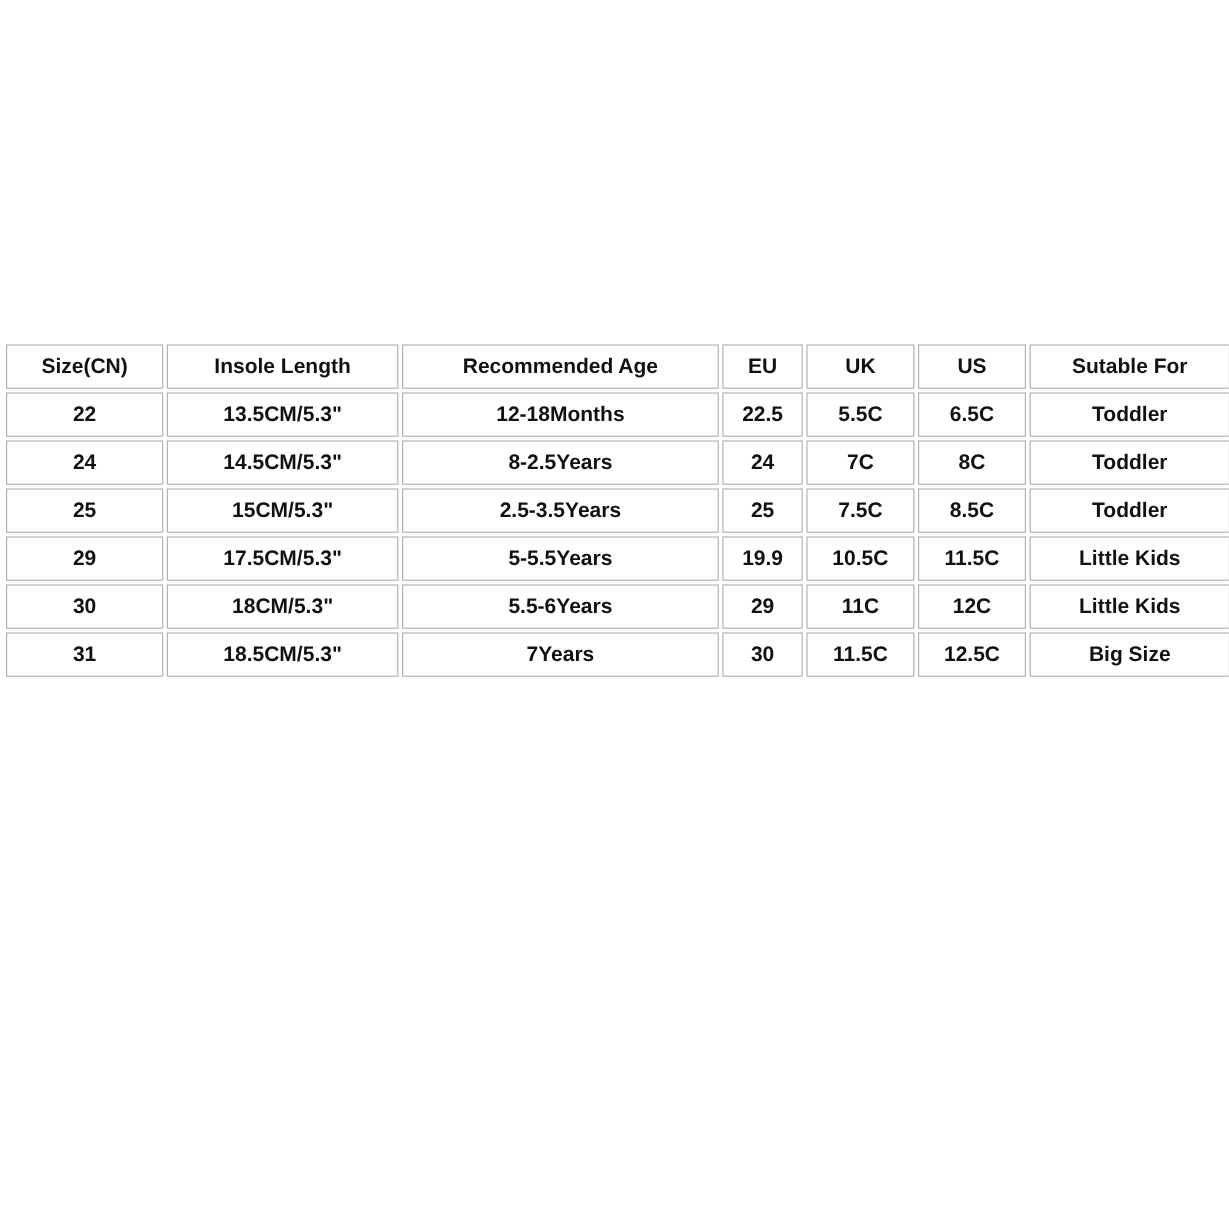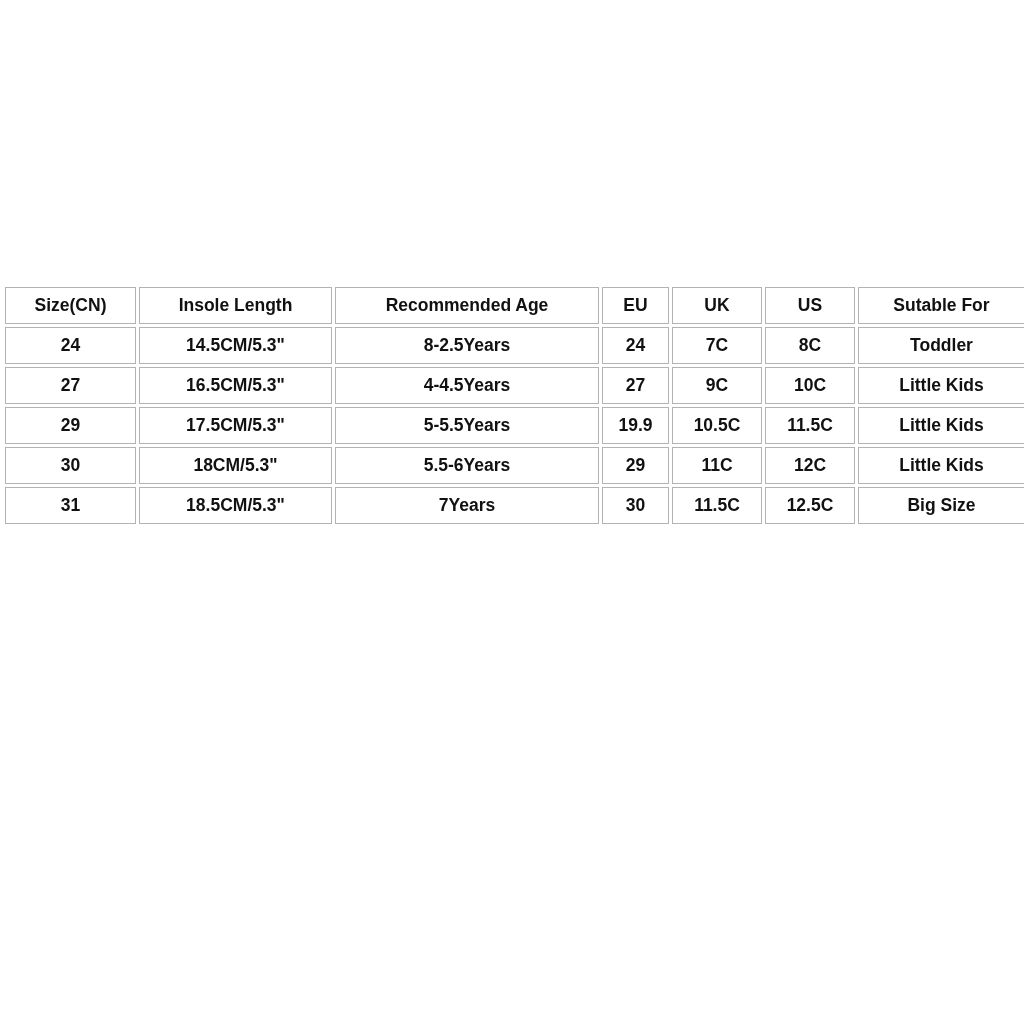--- a/index.html
+++ b/index.html
@@ -85,36 +85,45 @@
           <th>Insole Length</th>
           <th>Recommended Age</th>
           <th>EU</th>
           <th>UK</th>
           <th>US</th>
           <th>Sutable For</th>
         </tr>
       </thead>
       <tbody>
         <tr>
+          <td>22</td>
+          <td>13.5CM/5.3"</td>
+          <td>12-18Months</td>
+          <td>22.5</td>
+          <td>5.5C</td>
+          <td>6.5C</td>
+          <td>Toddler</td>
+        </tr>
+        <tr>
           <td>24</td>
           <td>14.5CM/5.3"</td>
           <td>8-2.5Years</td>
           <td>24</td>
           <td>7C</td>
           <td>8C</td>
           <td>Toddler</td>
         </tr>
         <tr>
-          <td>27</td>
-          <td>16.5CM/5.3"</td>
-          <td>4-4.5Years</td>
-          <td>27</td>
-          <td>9C</td>
-          <td>10C</td>
-          <td>Little Kids</td>
+          <td>25</td>
+          <td>15CM/5.3"</td>
+          <td>2.5-3.5Years</td>
+          <td>25</td>
+          <td>7.5C</td>
+          <td>8.5C</td>
+          <td>Toddler</td>
         </tr>
         <tr>
           <td>29</td>
           <td>17.5CM/5.3"</td>
           <td>5-5.5Years</td>
           <td>19.9</td>
           <td>10.5C</td>
           <td>11.5C</td>
           <td>Little Kids</td>
         </tr>

